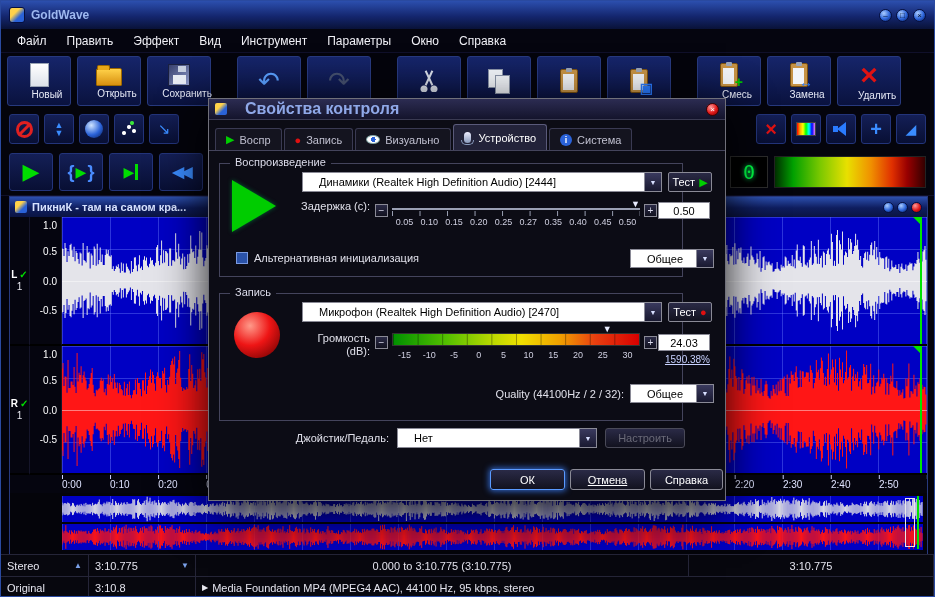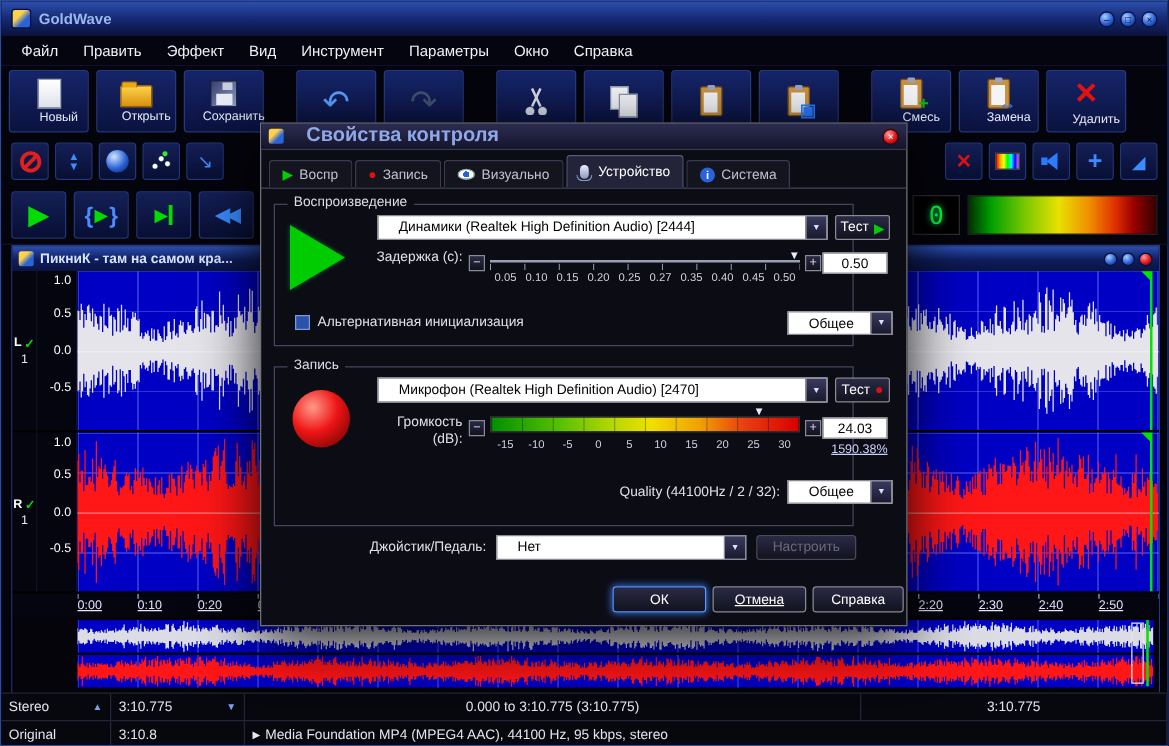--- a/index.html
+++ b/index.html
@@ -126,21 +126,21 @@
   .wave { position:relative; height:129px; border-bottom:2px solid #000; background-color:#0000c4;
           background-image:
             repeating-linear-gradient(90deg, rgba(110,130,255,.4) 0 1px, transparent 1px 48px),
             repeating-linear-gradient(180deg, rgba(110,130,255,.4) 0 1px, transparent 1px 32px); }
   .wave::after { content:""; position:absolute; left:0; right:0; top:50%; height:1px; background:rgba(255,255,255,.45); }
   .wave svg { position:absolute; inset:0; width:100%; height:100%; }
   .endmark { position:absolute; top:0; bottom:0; right:5px; width:2px; background:#00e400; z-index:3; }
   .endmark::before { content:""; position:absolute; top:0; right:2px; border-top:7px solid #00e400;
                      border-left:7px solid transparent; }
 
-  .ruler { height:18px; background:#05050f; display:flex; flex-direction:column; padding-left:52px;text-decoration:underline; }
+  .ruler { height:18px; background:#05050f; display:flex; flex-direction:column; padding-left:52px; }
   .ruler-ticks { height:4px;
      background:linear-gradient(90deg,#cfd4ff 0 1px, transparent 1px); background-size:calc(100%/18) 100%; }
   .ruler-labels { flex:1; display:flex; font-size:10px; color:#dfe3ff; }
   .ruler-labels .tl { flex:1; text-align:left; }
 
   .overview { position:relative; height:62px; background:#04040a; padding:3px 4px 0 52px; }
   .ovstrip { position:relative; height:26px; margin-bottom:2px; background-color:#0000c4;
      background-image:repeating-linear-gradient(90deg, rgba(110,130,255,.35) 0 1px, transparent 1px 48px); }
   .ovstrip svg { position:absolute; inset:0; width:100%; height:100%; }
   .ovmark { position:absolute; right:12px; top:5px; bottom:8px; width:10px; border:1px solid #e8e8e8; z-index:3; }

